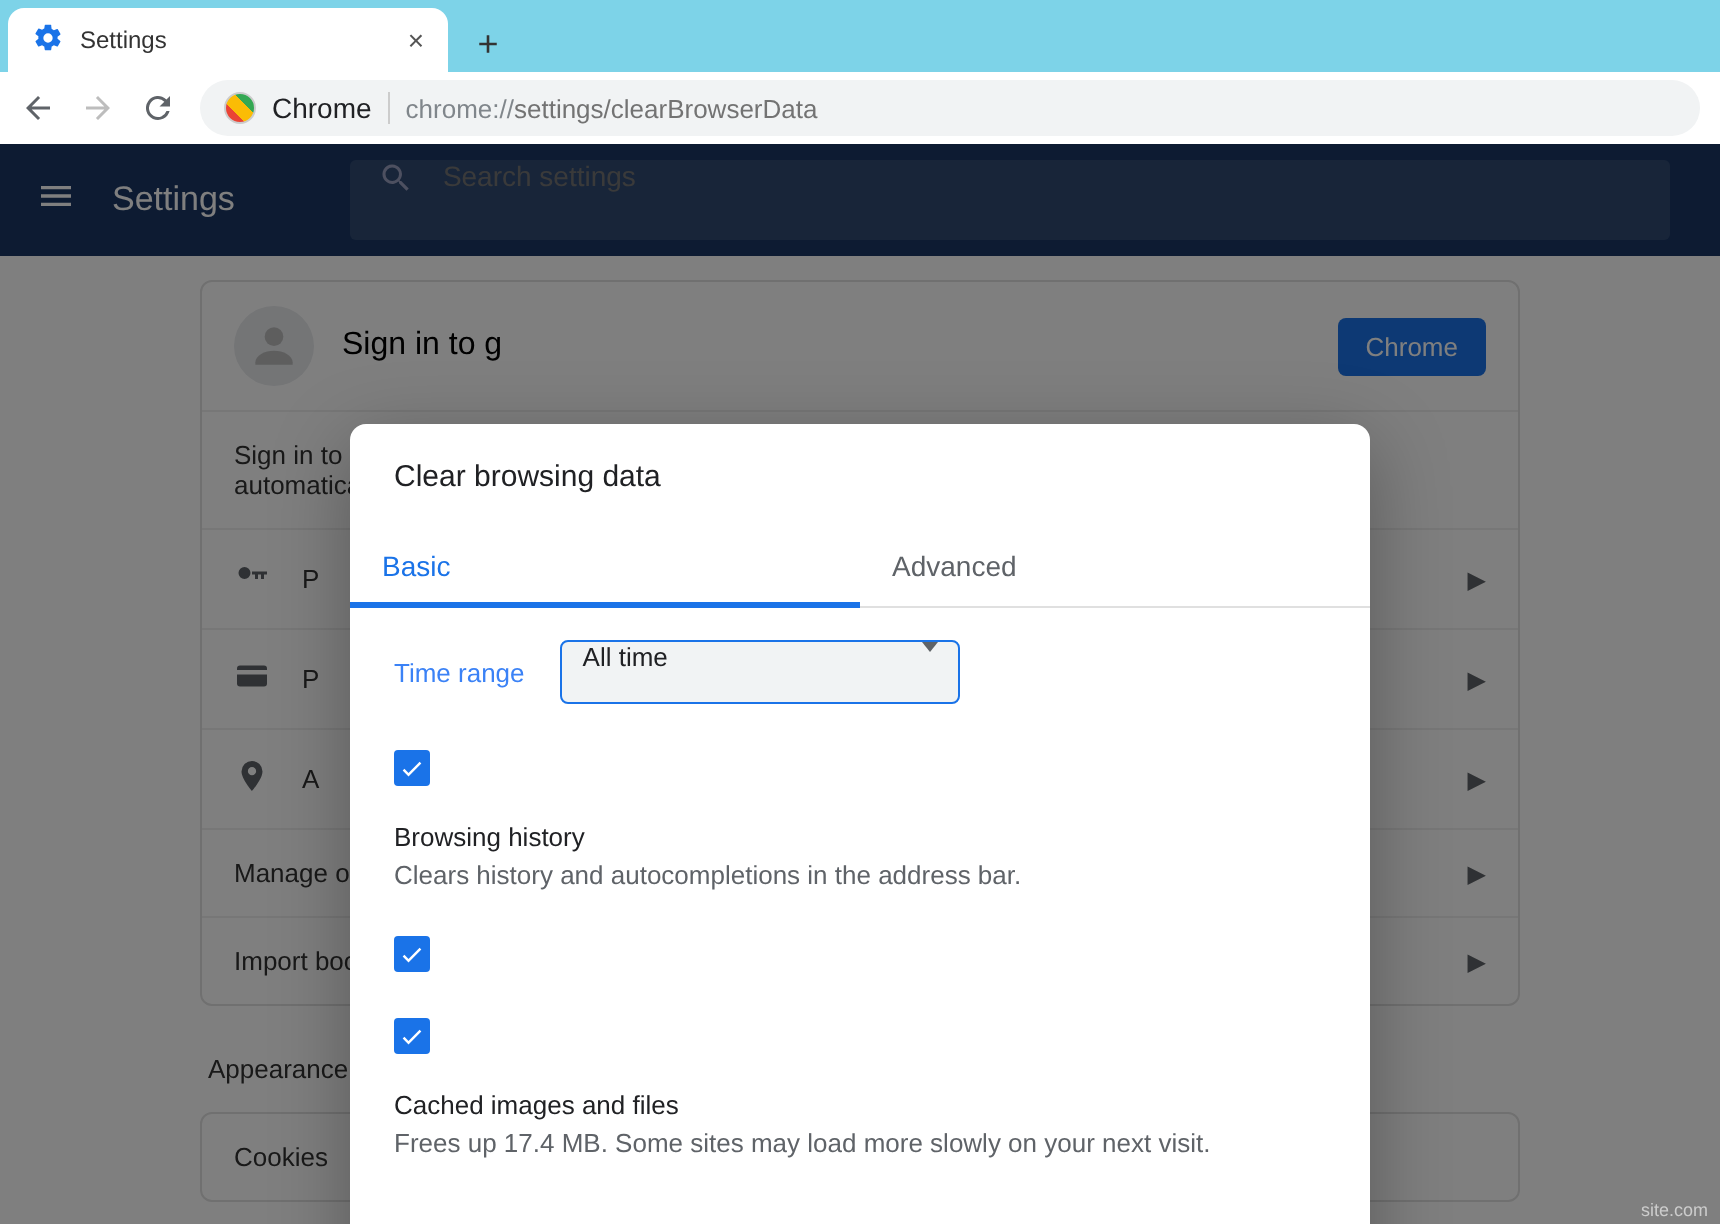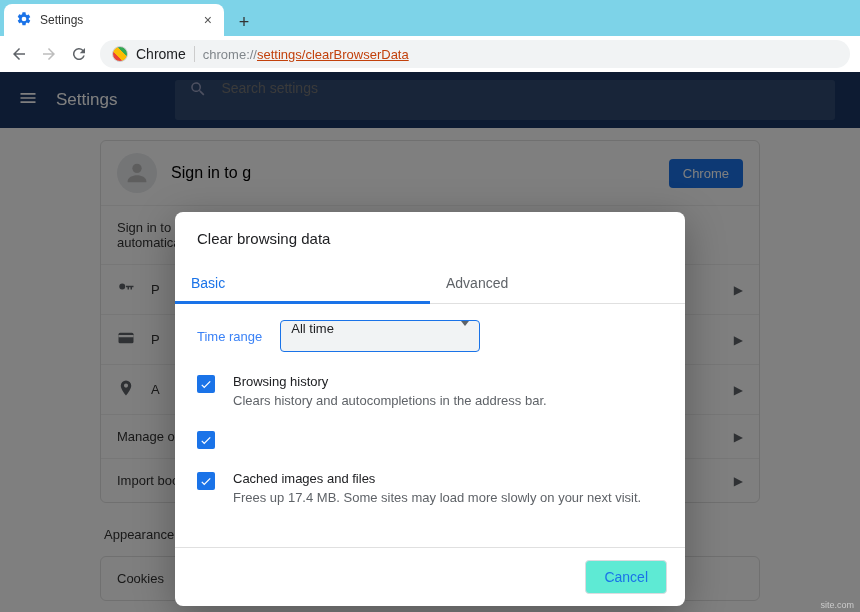--- a/index.html
+++ b/index.html
@@ -12,21 +12,21 @@
     .new-tab { width: 28px; height: 28px; display: flex; align-items: center; justify-content: center; font-size: 18px; color: #333; margin-left: 6px; cursor: pointer; }
 
     .toolbar { height: 36px; background: #fff; display: flex; align-items: center; padding: 0 10px; gap: 12px; }
     .nav-icon { width: 18px; height: 18px; color: #5f6368; display: flex; align-items: center; justify-content: center; }
     .nav-icon.disabled { color: #bdbdbd; }
     .omnibox { flex: 1; height: 28px; background: #f1f3f4; border-radius: 14px; display: flex; align-items: center; padding: 0 12px; gap: 8px; font-size: 13px; color: #5f6368; }
     .omnibox .chrome-icon { width: 16px; height: 16px; border-radius: 50%; background: linear-gradient(45deg,#ea4335 33%,#fbbc05 33% 66%,#34a853 66%); border: 1px solid #ccc; }
     .omnibox .label { color: #202124; font-size: 14px; }
     .omnibox .sep { width: 1px; height: 16px; background: #ccc; }
     .omnibox .url-gray { color: #80868b; }
-    .omnibox .url-dark { color: #c2410c; text-decoration: underline; }
+    .omnibox .url-dark { color: #737373; }
 
     .app-container { position: relative; height: 540px; background: #fff; }
     .overlay { position: absolute; inset: 0; background: rgba(0,0,0,0.5); z-index: 5; }
 
     .app-header { height: 56px; background: #1a3764; display: flex; align-items: center; padding: 0 18px; gap: 18px; }
     .hamburger { width: 20px; color: #fff; cursor: pointer; }
     .app-title { color: #fff; font-size: 17px; font-weight: 400; }
     .search-box { margin-left: 40px; flex: 1; max-width: 660px; height: 40px; background: rgba(255,255,255,0.1); border-radius: 3px; display: flex; align-items: flex-start; padding: 0 14px; gap: 14px; }
     .search-box input { background: transparent; border: none; outline: none; color: #aab; font-size: 14px; flex: 1; }
     .search-box .search-ico { width: 18px; height: 18px; color: #aab; }
@@ -49,21 +49,21 @@
     .dtab { flex: 1; text-align: left; padding: 12px 16px; font-size: 14px; color: #5f6368; cursor: pointer; position: relative; }
     .dtab.active { color: #1a73e8; font-weight: 500; }
     .dtab.active::after { content: ""; position: absolute; bottom: -1px; left: 0; right: 0; height: 3px; background: #1a73e8; }
 
     .dbody { padding: 16px 22px 20px; }
     .time-row { display: flex; align-items: center; gap: 18px; margin-bottom: 22px; }
     .time-label { font-size: 13px; color: #3b82f6; }
     .dropdown { flex: 0 0 200px; height: 32px; border: 1px solid #1a73e8; background: #f1f3f4; border-radius: 4px; display: flex; justify-content: space-between; padding: 0 10px; font-size: 13px; color: #202124; cursor: pointer; }
     .caret { border-top: 5px solid #5f6368; border-left: 4px solid transparent; border-right: 4px solid transparent; }
 
-    .check-row { display: flex; align-items: flex-start; gap: 18px; margin-bottom: 22px; }
+    .check-row { display: flex; align-items: flex-start; gap: 18px; margin-bottom: 22px; flex-direction: column; }
     .checkbox { width: 18px; height: 18px; background: #1a73e8; border-radius: 2px; margin-top: 1px; display: flex; align-items: center; justify-content: center; cursor: pointer; flex-shrink: 0; }
     .checkbox svg { width: 14px; height: 14px; fill: #fff; }
     .check-text .t1 { font-size: 13px; color: #202124; margin-bottom: 4px; }
     .check-text .t2 { font-size: 13px; color: #5f6368; }
 
     .dialog-footer { border-top: 1px solid #e0e0e0; padding: 12px 18px; display: flex; justify-content: flex-end; gap: 10px; }
     .btn { padding: 8px 18px; border-radius: 4px; font-size: 14px; cursor: pointer; border: 1px solid transparent; }
     .btn-cancel { background: #5eead4; color: #1a73e8; border-color: #dadce0; }
     .btn-primary { background: #1a73e8; color: #fff; font-weight: 500; }
     .watermark { position: absolute; bottom: 2px; right: 6px; font-size: 9px; color: #ccc; z-index: 20; }

